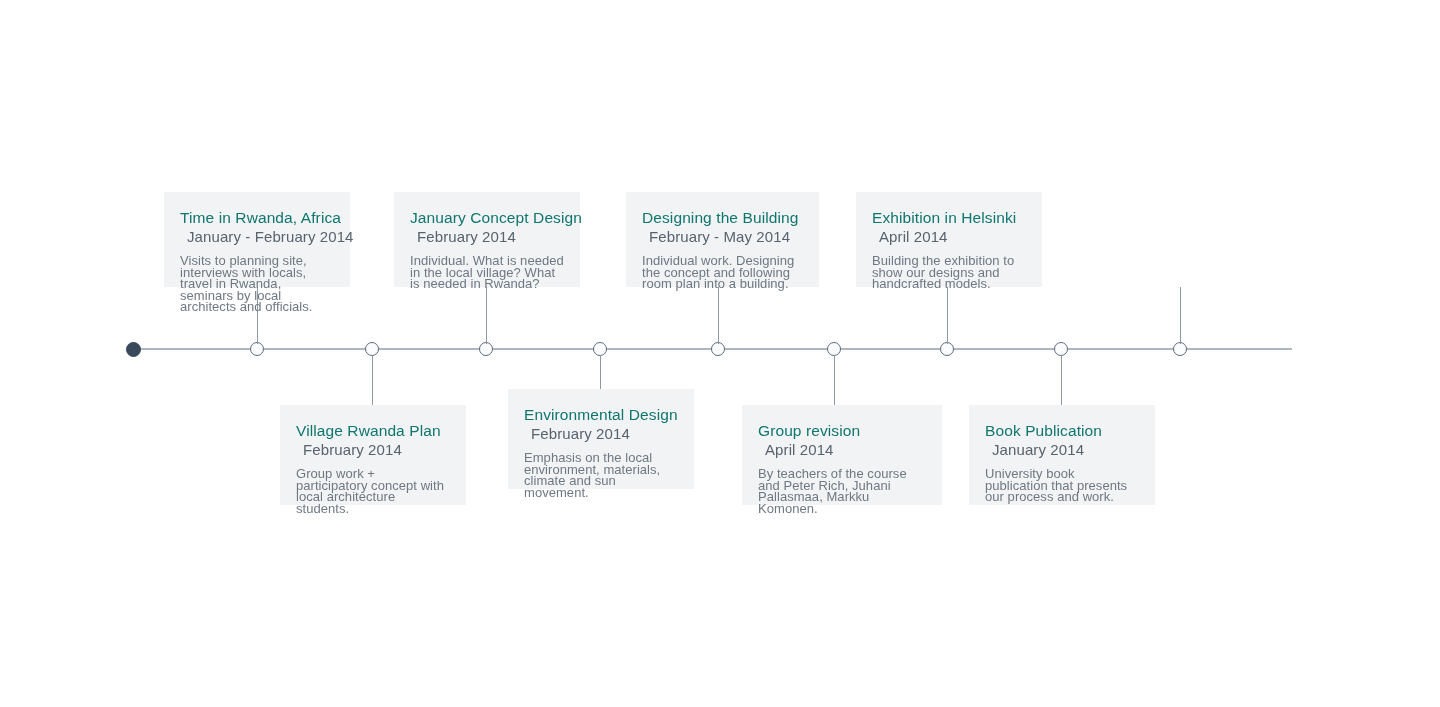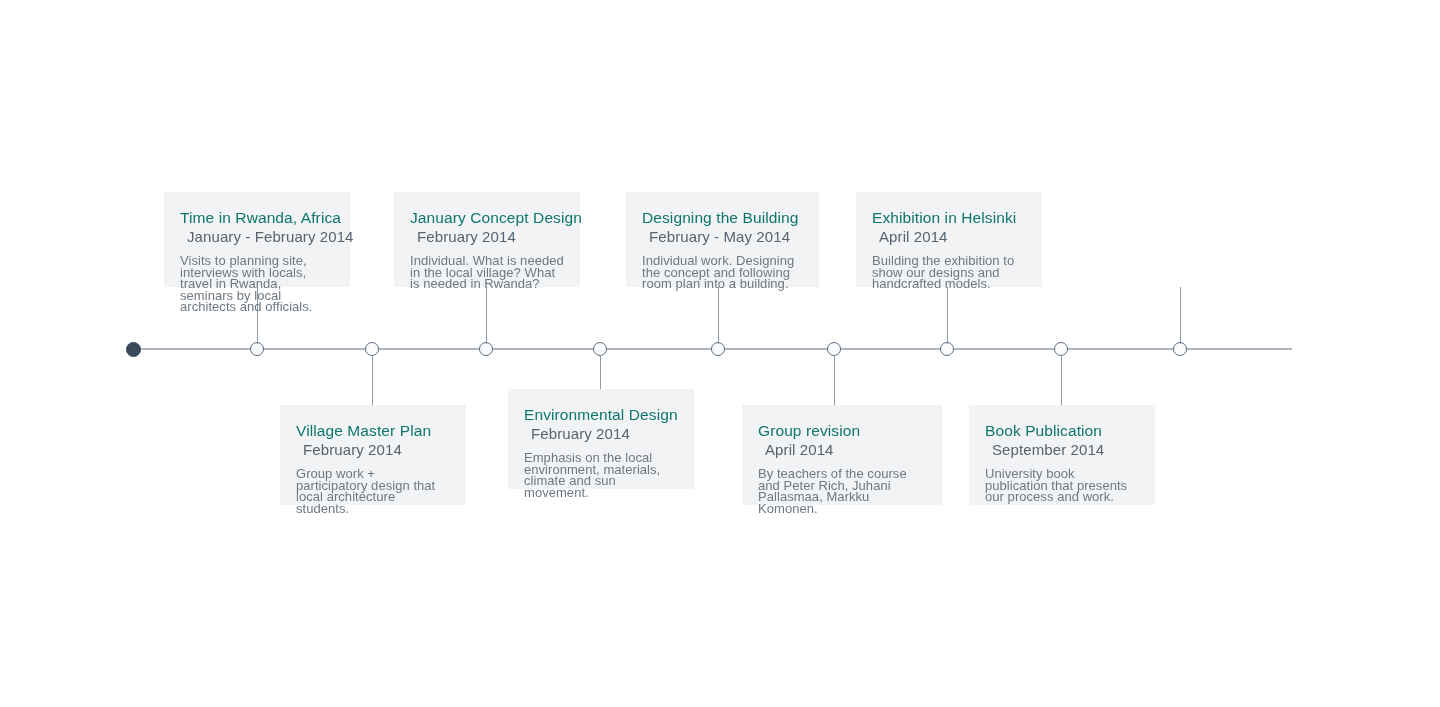--- a/index.html
+++ b/index.html
@@ -134,36 +134,36 @@
   </div>
 
   <div class="card" style="left:856px; top:192px; width:186px; height:95px;">
     <p class="card-title">Exhibition in Helsinki</p>
     <p class="card-date">April 2014</p>
     <p class="card-desc">Building the exhibition to show our designs and handcrafted models.</p>
   </div>
 
 
   <div class="card" style="left:280px; top:405px; width:186px; height:100px;">
-    <p class="card-title">Village Master Plan</p>
+    <p class="card-title">Village Rwanda Plan</p>
     <p class="card-date">February 2014</p>
-    <p class="card-desc">Group work + participatory design that local architecture students.</p>
+    <p class="card-desc">Group work + participatory concept with local architecture students.</p>
   </div>
 
   <div class="card" style="left:508px; top:389px; width:186px; height:100px;">
     <p class="card-title">Environmental Design</p>
     <p class="card-date">February 2014</p>
     <p class="card-desc">Emphasis on the local environment, materials, climate and sun movement.</p>
   </div>
 
   <div class="card" style="left:742px; top:405px; width:200px; height:100px;">
     <p class="card-title">Group revision</p>
     <p class="card-date">April 2014</p>
     <p class="card-desc">By teachers of the course and Peter Rich, Juhani Pallasmaa, Markku Komonen.</p>
   </div>
 
   <div class="card" style="left:969px; top:405px; width:186px; height:100px;">
     <p class="card-title">Book Publication</p>
-    <p class="card-date">September 2014</p>
+    <p class="card-date">January 2014</p>
     <p class="card-desc">University book publication that presents our process and work.</p>
   </div>
 
 </div>
 
 </body></html>

